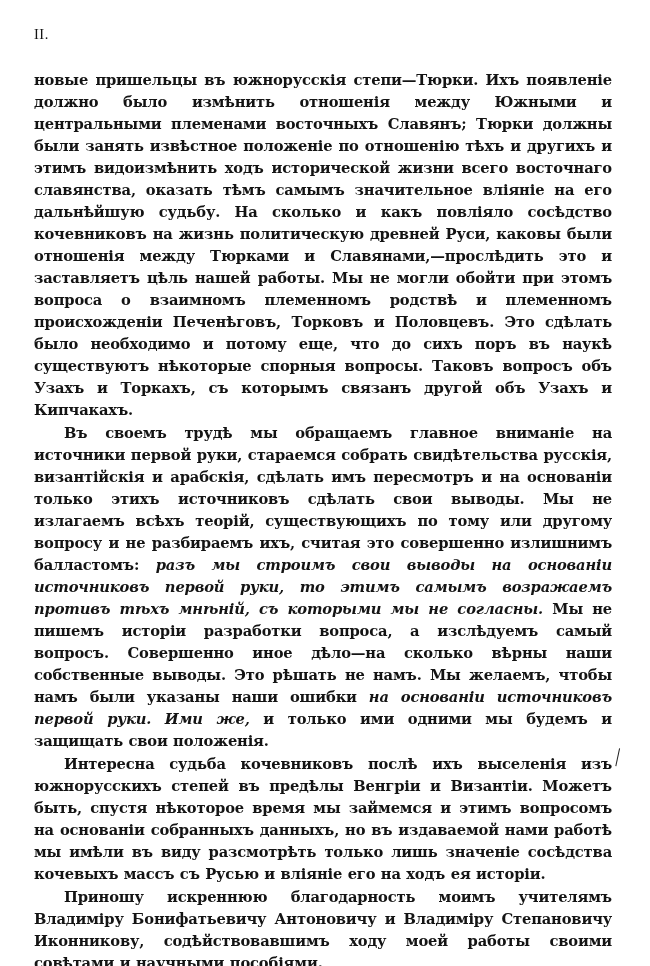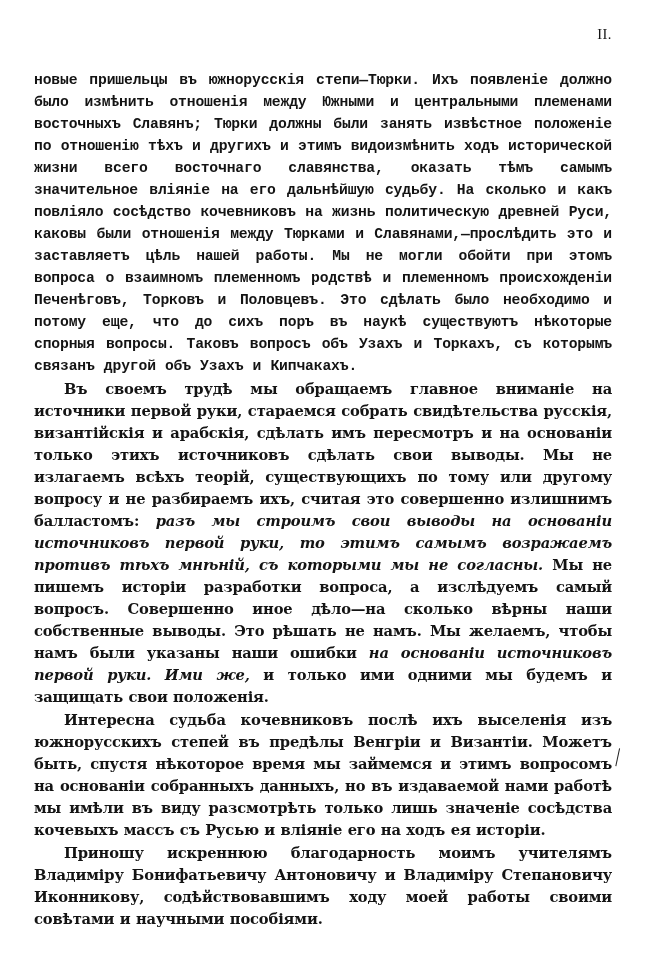--- a/index.html
+++ b/index.html
@@ -16,42 +16,41 @@
     overflow: hidden;
   }
   .page {
     width: 650px;
     height: 966px;
     box-sizing: border-box;
     padding: 26px 38px 10px 34px;
     position: relative;
   }
   .page-header {
-    text-align: right;
+    text-align: left;
     font-size: 14.5px;
     letter-spacing: 0.5px;
     margin-bottom: 26px;
     font-family: "Liberation Serif", serif;
   }
   .body-text {
     font-size: 14.7px;
     line-height: 22.0px;
     text-align: justify;
     font-weight: bold;
     font-family: "DejaVu Serif", serif;
     letter-spacing: -0.15px;
     word-spacing: 0.5px;
   }
   .para {
     margin: 0 0 1px 0;
     text-indent: 30px;
   }
   .para.noindent {
     text-indent: 0;
-    font-family: Liberation Mono, monospace;
   }
   .ital {
     font-style: italic;
   }
   .mark {
     position: absolute;
     right: 30px;
     top: 744px;
     font-size: 20px;
     color: #222;

